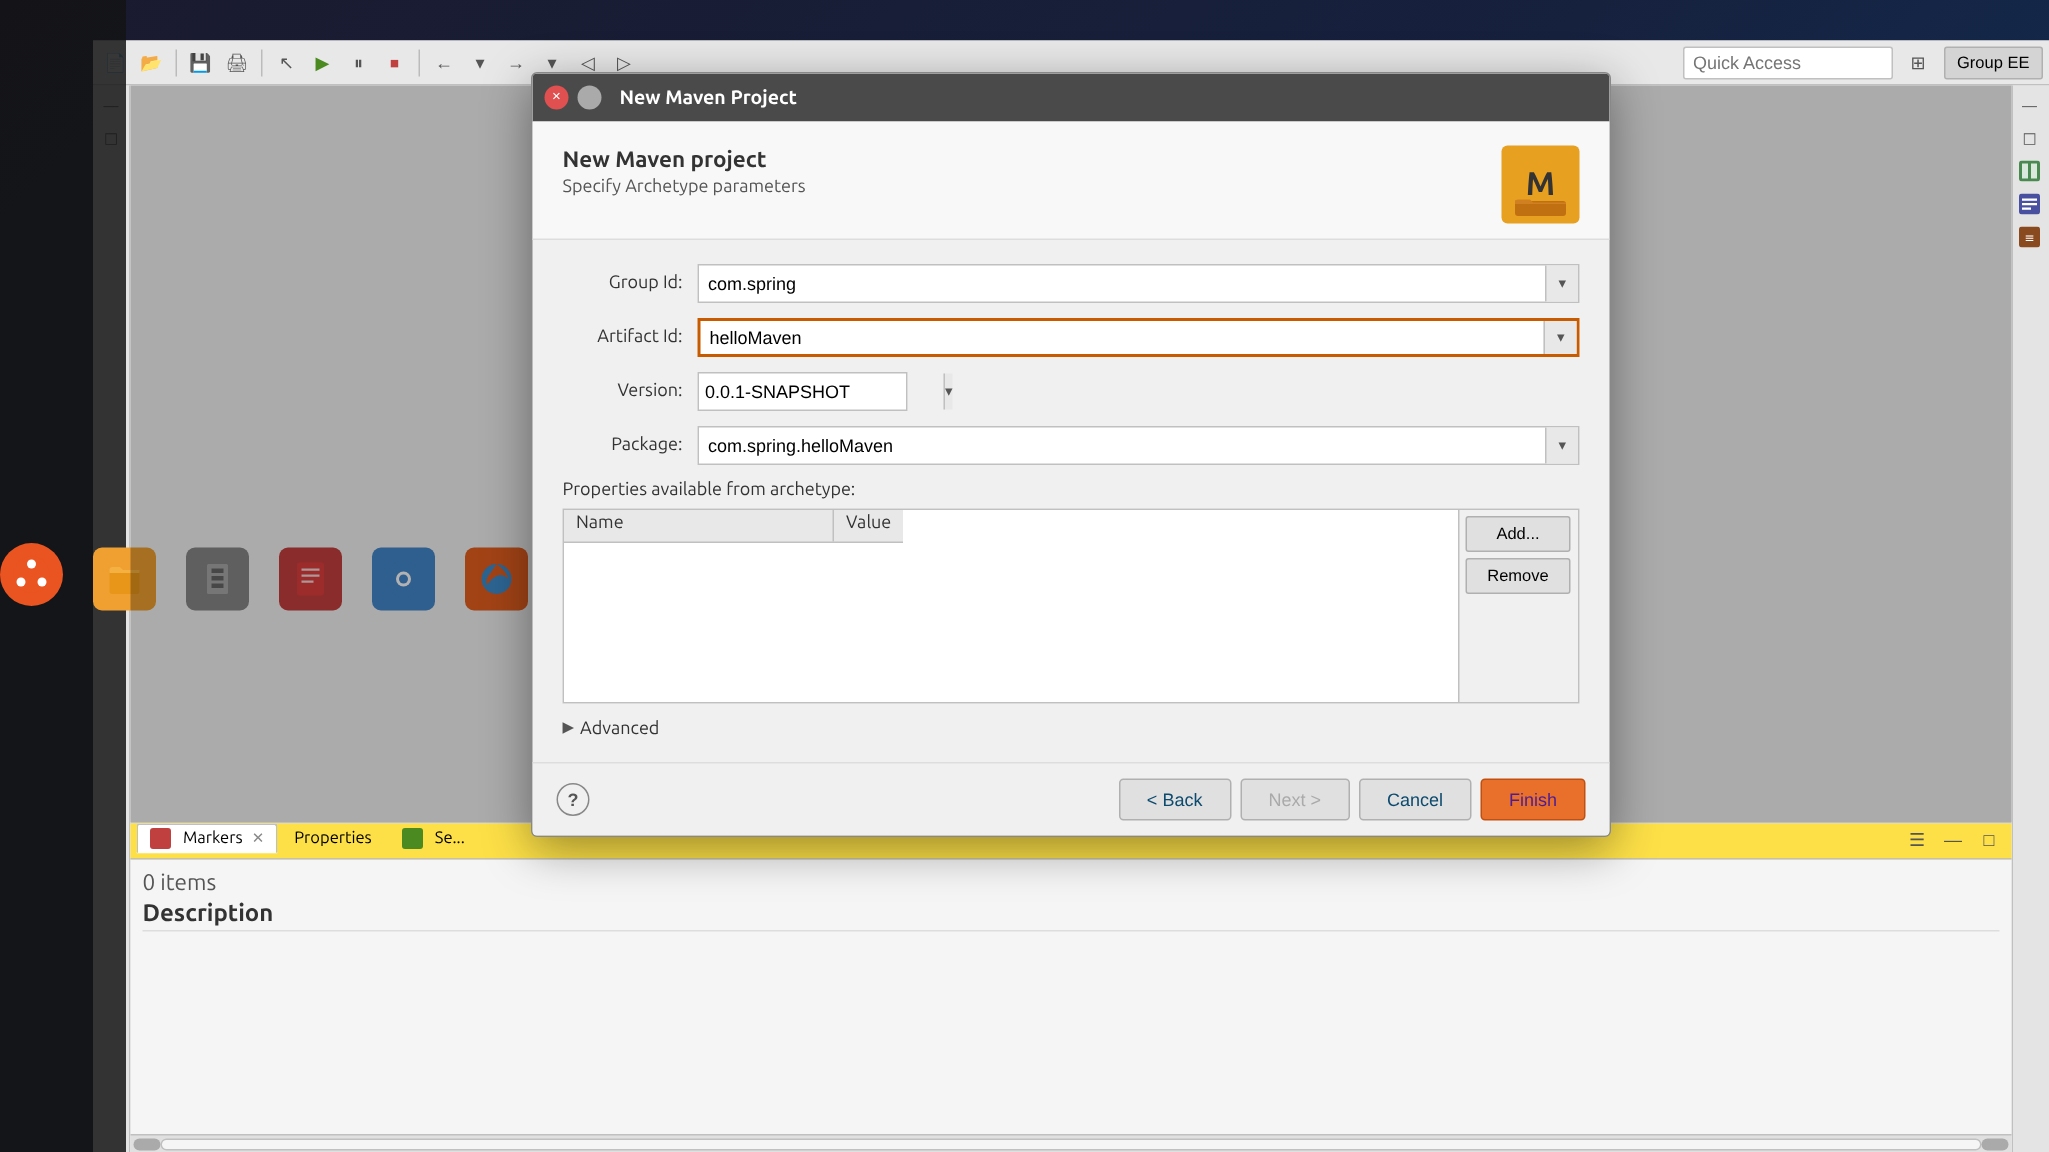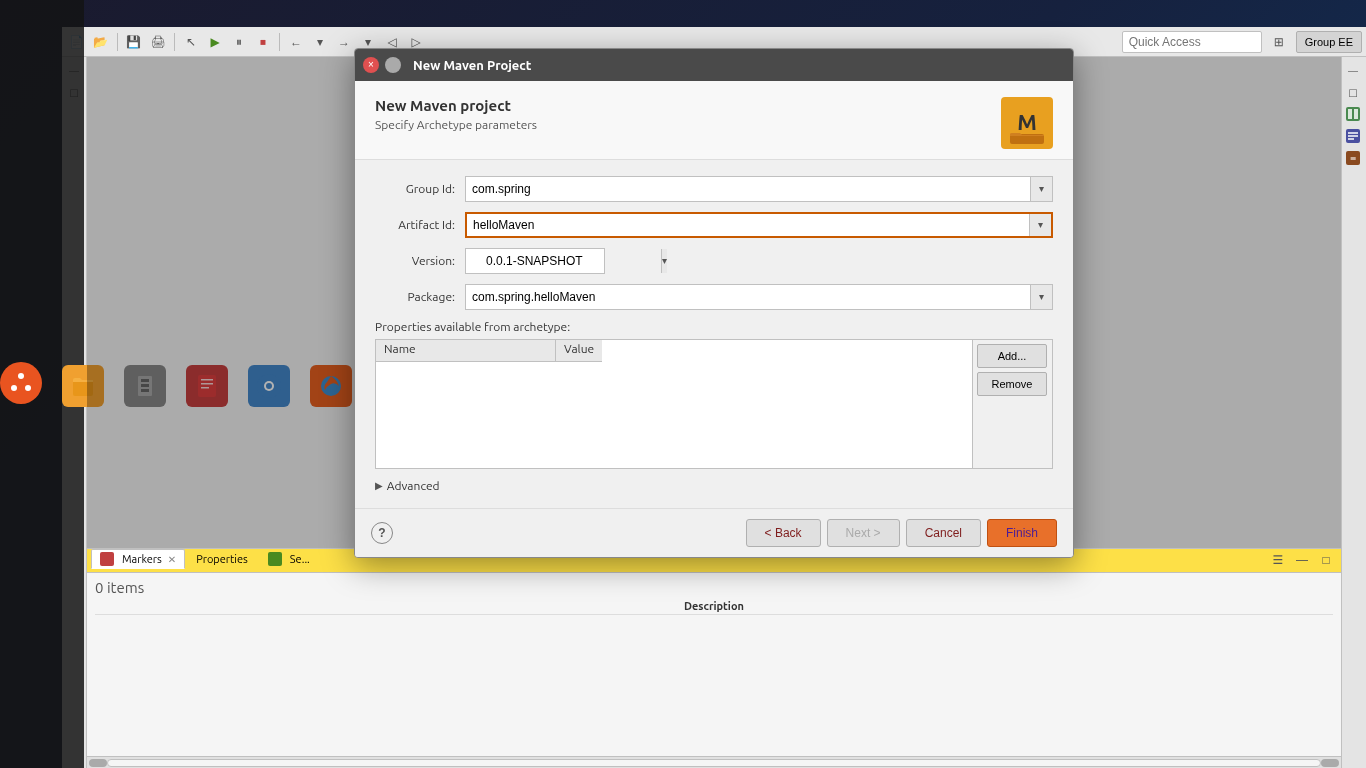--- a/index.html
+++ b/index.html
@@ -219,24 +219,23 @@
     .bottom-header {
       font-size: 15px;
       color: #555;
       padding: 2px 0;
     }
 
     .bottom-col-header {
       display: flex;
       border-bottom: 1px solid #ddd;
       padding: 2px 0;
-      font-size: 11px;
+      font-size: 16px;
       color: #333;
       font-weight: bold;
-      justify-content: center;
     }
 
     
     .dialog-overlay {
       position: absolute;
       top: 0;
       left: 0;
       right: 0;
       bottom: 0;
       background: rgba(0,0,0,0.3);
@@ -399,21 +398,21 @@
       background: white;
       height: 26px;
       width: 140px;
     }
 
     .version-input {
       flex: 1;
       border: none;
       outline: none;
       font-size: 12px;
-      padding: 0 20px;
+      padding: 0 4px;
       background: transparent;
     }
 
     .properties-label {
       font-size: 12px;
       color: #333;
       margin-bottom: 6px;
     }
 
     .properties-table {
@@ -522,21 +521,21 @@
     }
 
     .footer-btn {
       height: 28px;
       padding: 0 18px;
       font-size: 12px;
       border: 1px solid #b0b0b0;
       background: #e0e0e0;
       border-radius: 3px;
       cursor: pointer;
-      color: #7f1d1d;
+      color: #0c4a6e;
     }
 
     .footer-btn.disabled {
       color: #aaa;
       cursor: default;
     }
 
     .footer-btn.finish {
       background: #e8702a;
       border-color: #c05010;

